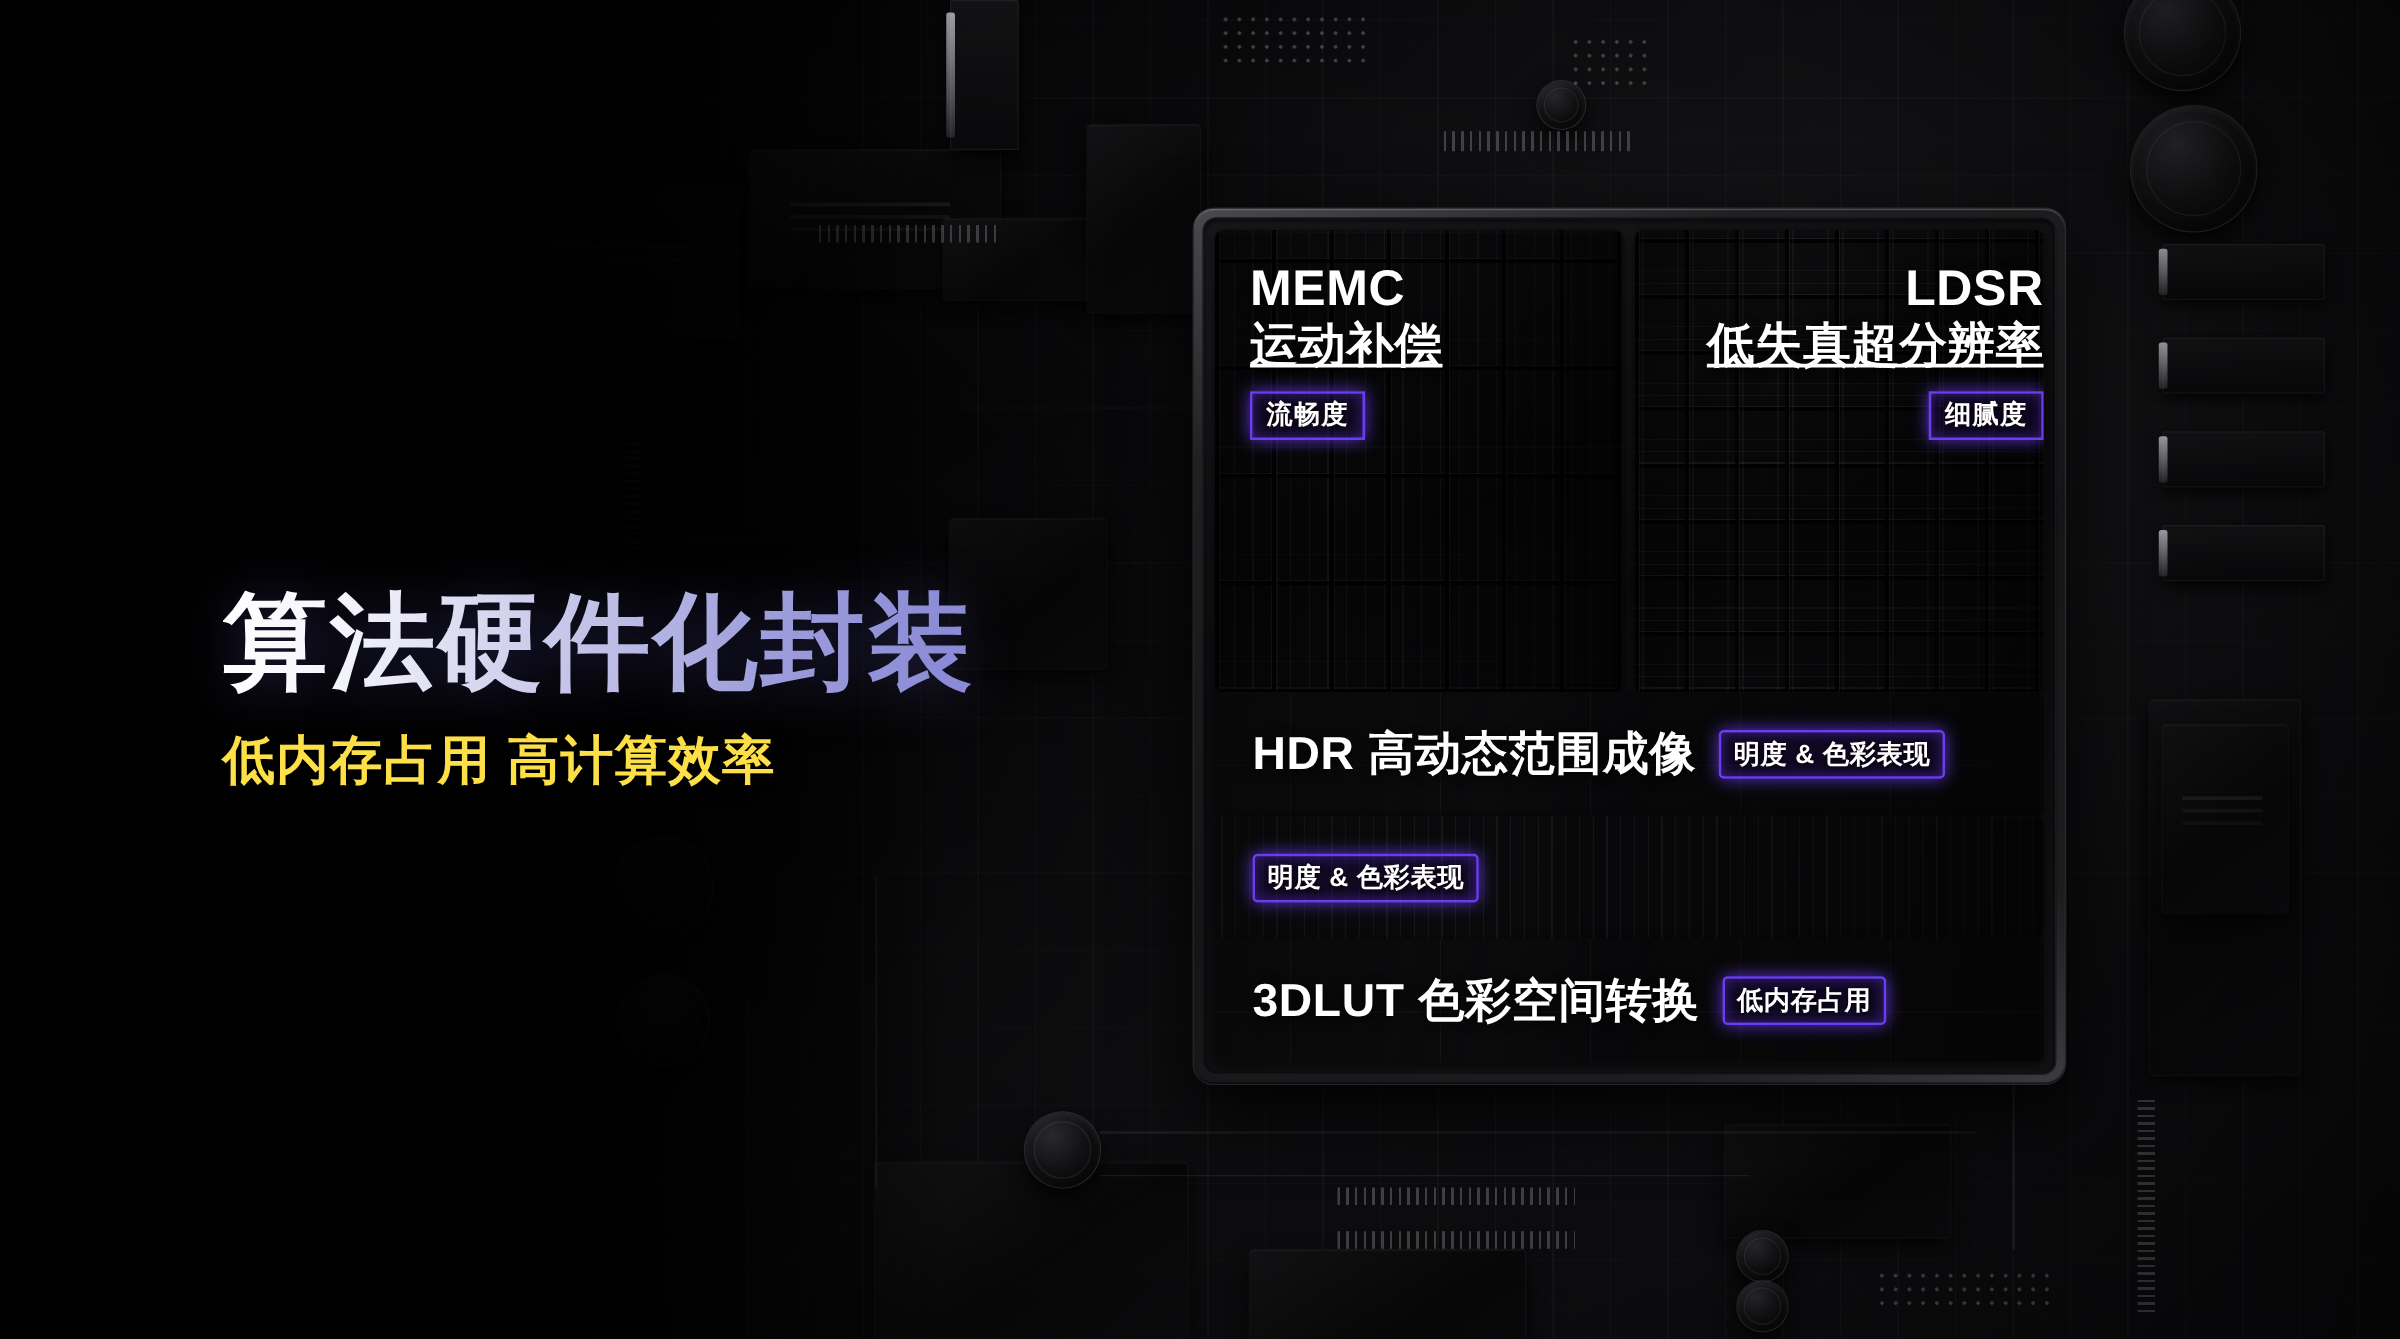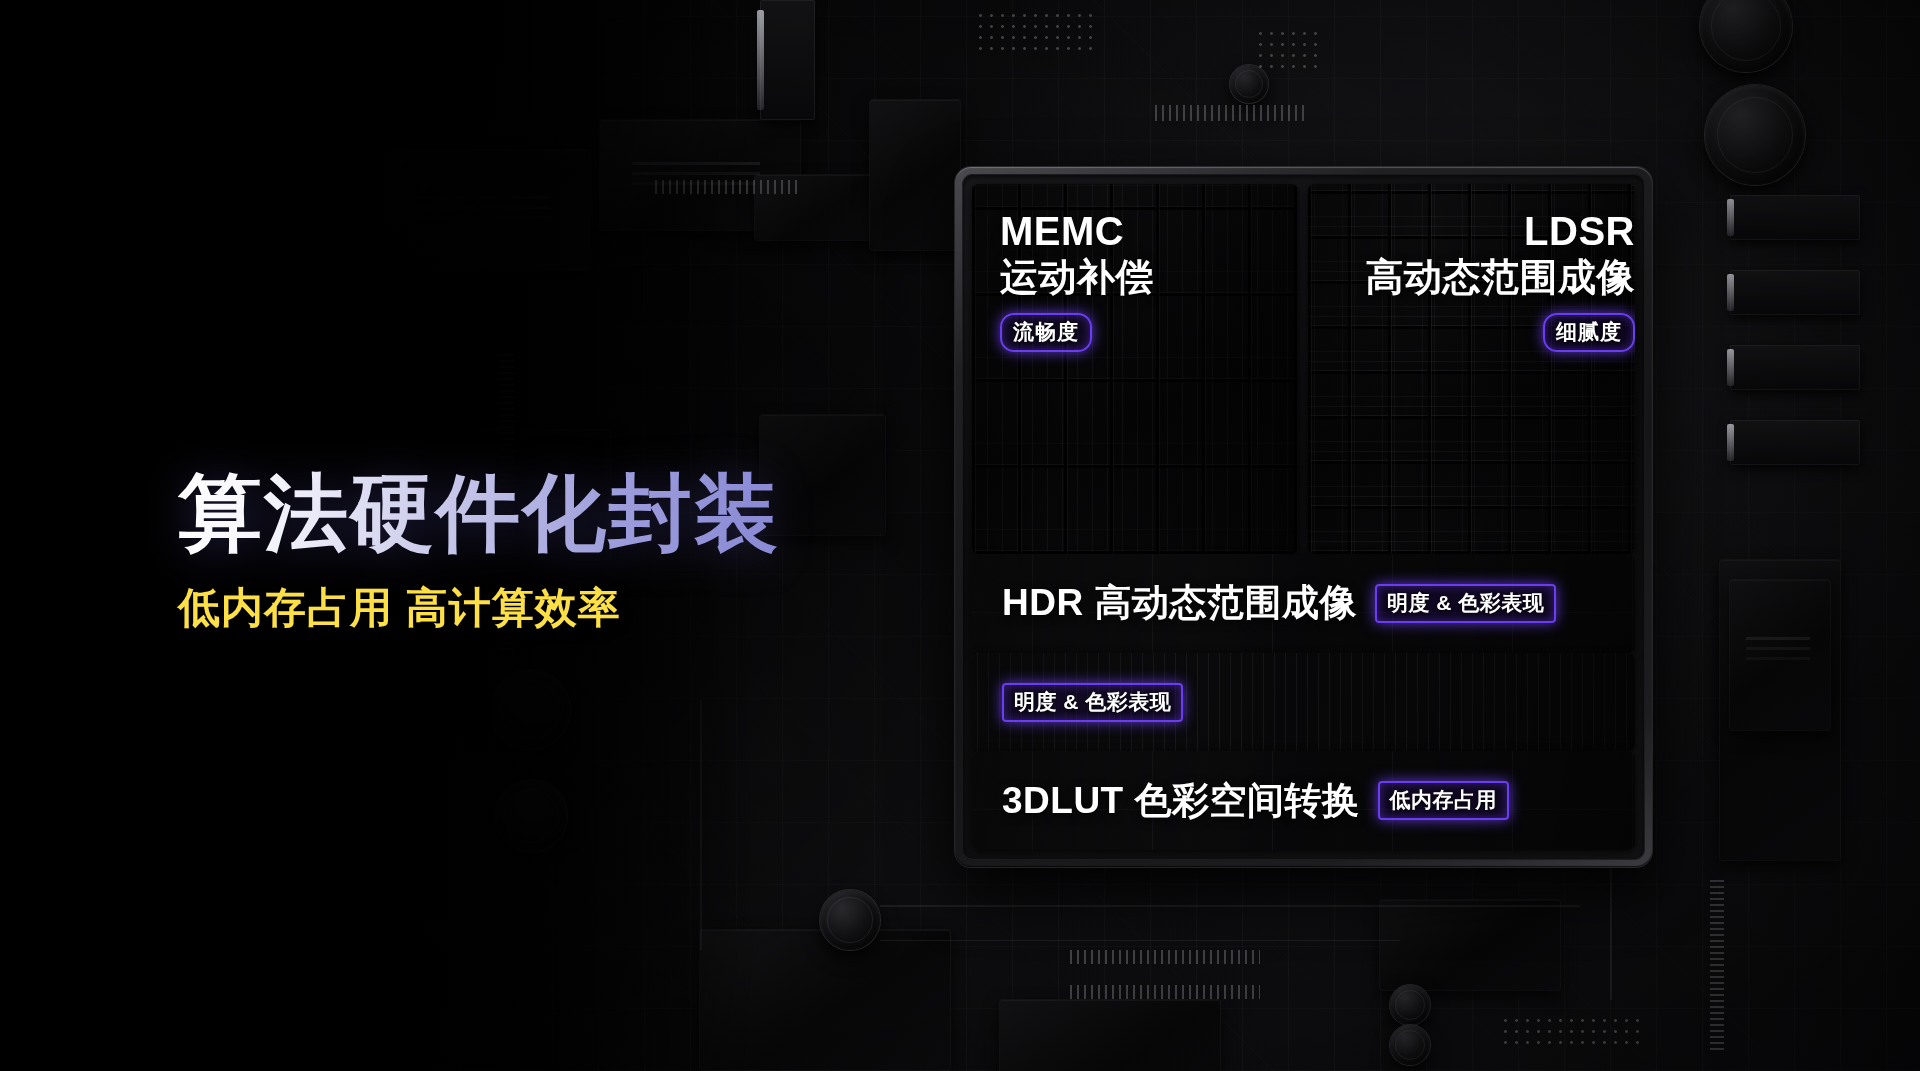--- a/index.html
+++ b/index.html
@@ -185,26 +185,27 @@
   }
 
   .blk-content{ position:relative; z-index:3; padding:26px 0 0 28px; }
   .code{
     font-size:40px; font-weight:600; color:#fff; line-height:1.05; letter-spacing:.5px;
     text-shadow:0 2px 10px rgba(0,0,0,.9);
   }
   .cn{
     margin-top:4px; font-size:38px; font-weight:700; color:#fff; line-height:1.15; letter-spacing:.5px;
     text-shadow:0 2px 10px rgba(0,0,0,.9);
+    text-decoration:underline;
   }
   .badge{
     display:inline-block; margin-top:13px;
     padding:4px 11px 5px;
     border:2px solid #6a3df0;
-    border-radius:14px;
+    border-radius:0;
     color:#fff; font-size:21px; font-weight:700; letter-spacing:1px; line-height:1.25;
     background:rgba(40,14,96,.28);
     box-shadow:0 0 14px rgba(106,61,240,.85), inset 0 0 10px rgba(106,61,240,.45);
     text-shadow:0 1px 4px rgba(0,0,0,.9);
     white-space:nowrap;
   }
 
   
   .row-bar{
     position:relative; flex:1; border-radius:7px; overflow:hidden;
@@ -320,21 +321,21 @@
             <div class="cn">运动补偿</div>
             <div class="badge">流畅度</div>
           </div>
         </div>
 
         <div class="blk blk-ldsr">
           <div class="tex-small"></div>
           <div class="tex-fade"></div>
           <div class="blk-content">
             <div class="code">LDSR</div>
-            <div class="cn">高动态范围成像</div>
+            <div class="cn">低失真超分辨率</div>
             <div class="badge">细腻度</div>
           </div>
         </div>
 
       </div>
 
       <div class="row-bar">
         <div class="tex-bars-wide"></div>
         <div class="tex-fade"></div>
         <div class="bar-content">

